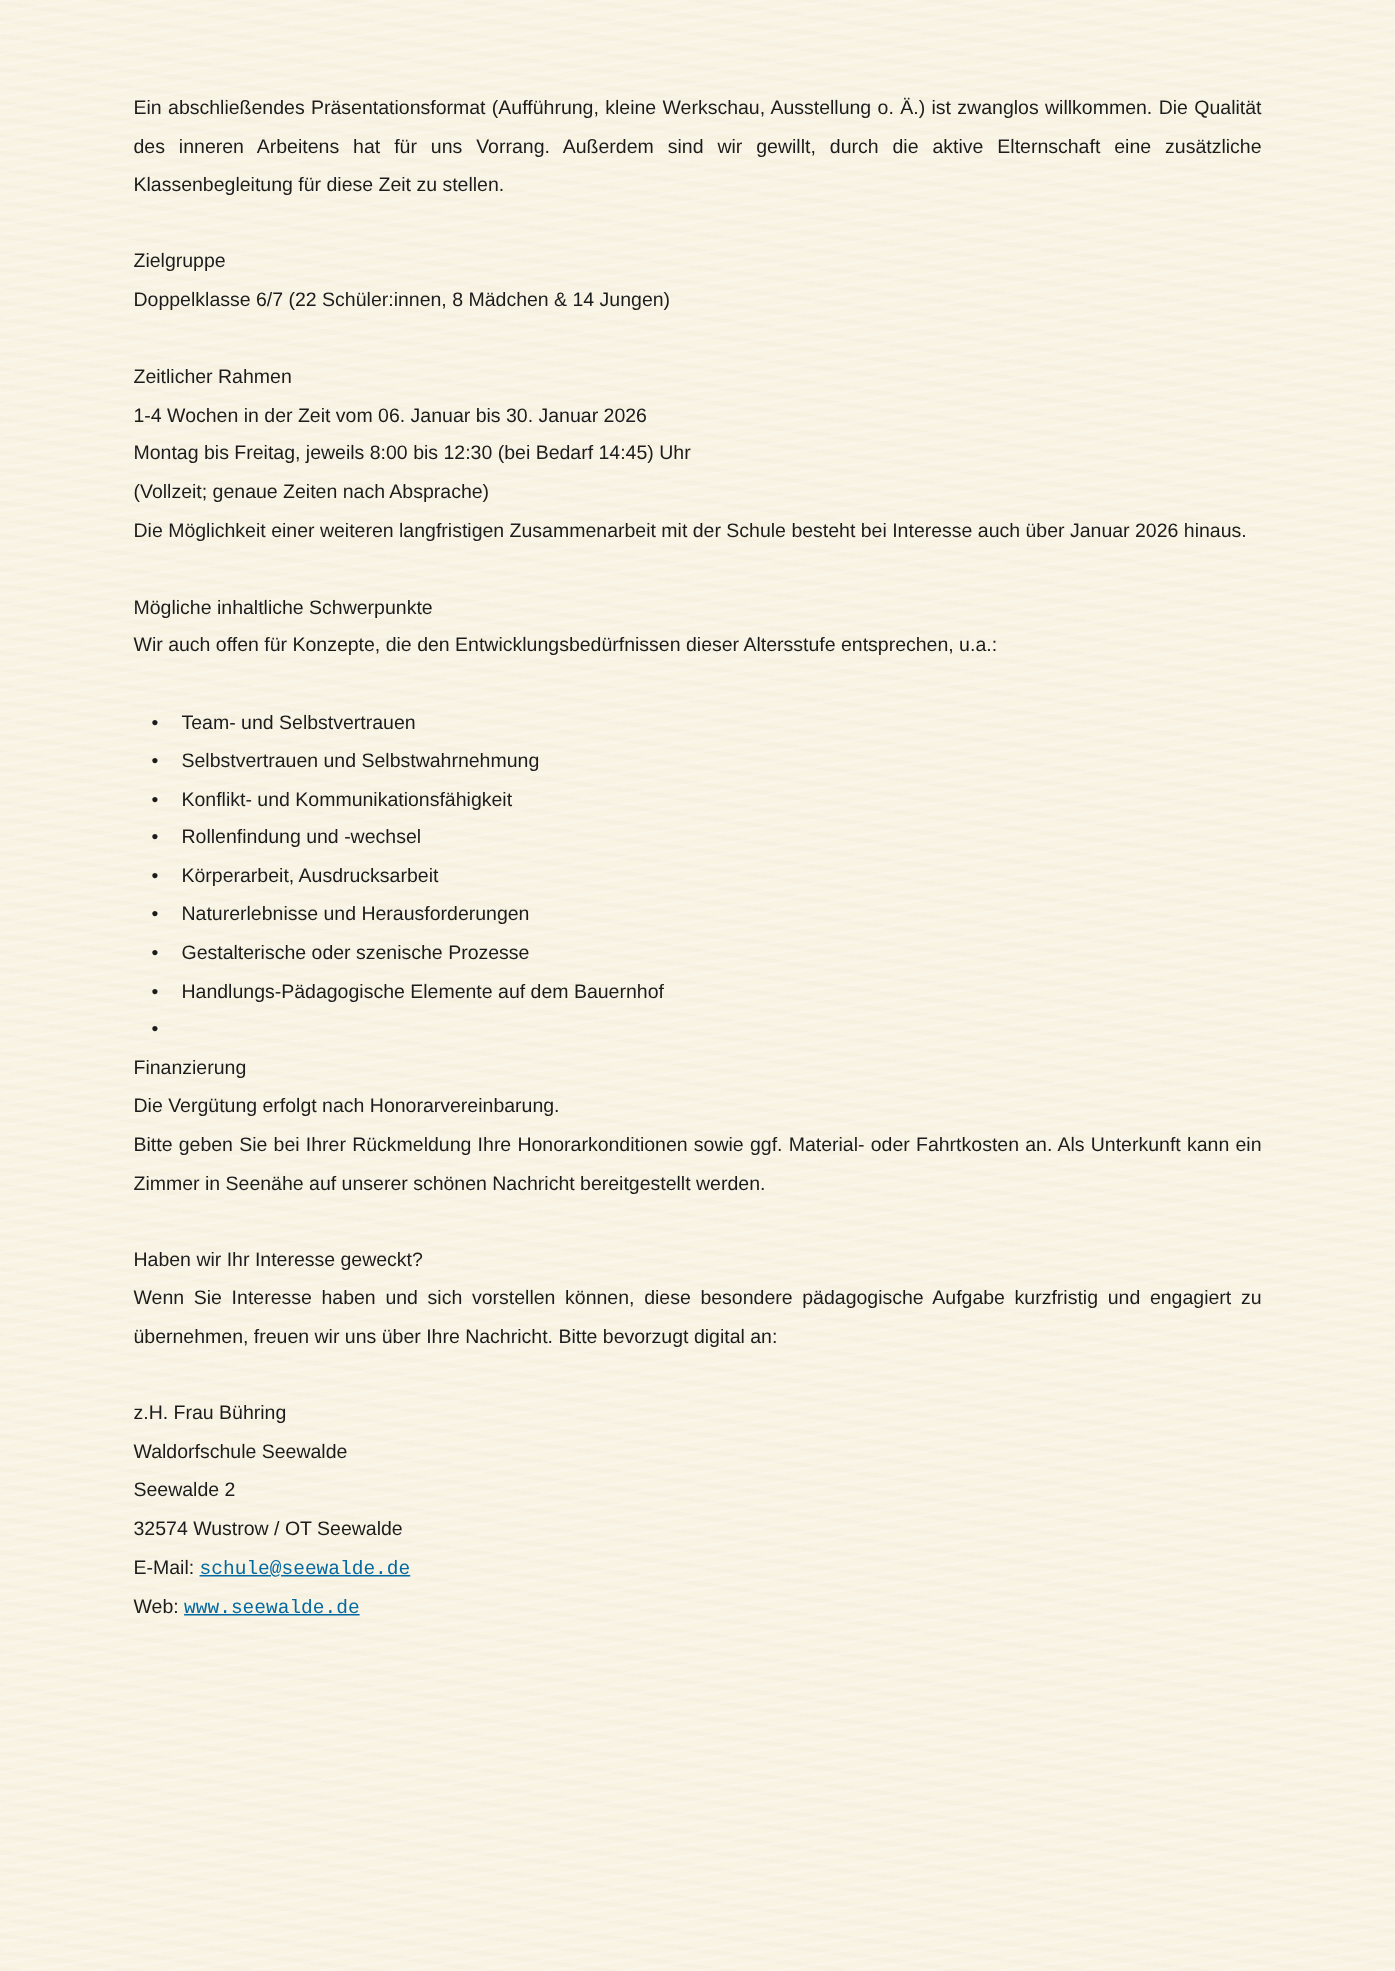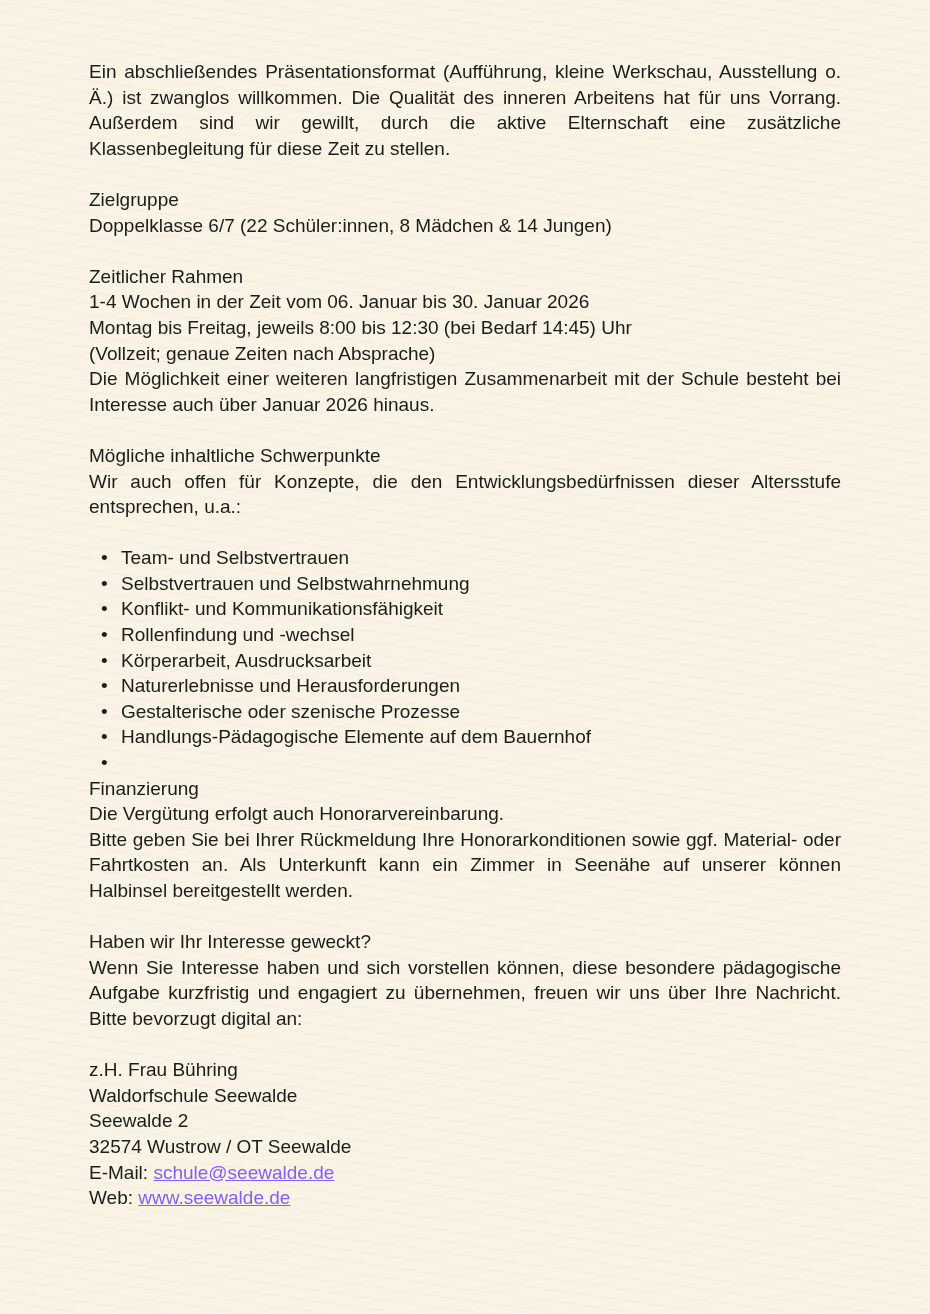--- a/index.html
+++ b/index.html
@@ -12,21 +12,21 @@
       repeating-linear-gradient(172deg, rgba(255,255,255,0.18) 0px, rgba(255,255,255,0.18) 2px, rgba(0,0,0,0) 2px, rgba(0,0,0,0) 7px),
       repeating-linear-gradient(8deg, rgba(200,190,160,0.05) 0px, rgba(200,190,160,0.05) 3px, rgba(0,0,0,0) 3px, rgba(0,0,0,0) 11px);
     font-family: "Liberation Sans", "DejaVu Sans", sans-serif;
     color: #1c1c1c;
   }
   .page {
     position: absolute;
     left: 89px;
     top: 59px;
     width: 752px;
-    font-size: 19px;
+    font-size: 13px;
     line-height: 25.6px;
   }
   .para { margin: 0; }
   .justify { text-align: justify; }
   .heading { font-weight: normal; margin: 0; }
   .section { margin-top: 25.6px; }
   .line { display: block; }
   ul.items {
     margin: 25.6px 0 0 0;
     padding: 0 0 0 32px;
@@ -34,21 +34,21 @@
   }
   ul.items li {
     position: relative;
     line-height: 25.6px;
   }
   ul.items li .bullet {
     position: absolute;
     left: -20px;
     top: 0;
   }
-  a.link { color: #8b5cf6; text-decoration: underline; }
+  a.link { color: #0369a1; text-decoration: underline; font-family: Liberation Mono, monospace; }
 </style>
 </head>
 <body>
 
 <div class="page">
 
   <p class="para justify">Ein abschließendes Präsentationsformat (Aufführung, kleine Werkschau, Ausstellung o. Ä.) ist zwanglos willkommen. Die Qualität des inneren Arbeitens hat für uns Vorrang. Außerdem sind wir gewillt, durch die aktive Elternschaft eine zusätzliche Klassenbegleitung für diese Zeit zu stellen.</p>
 
   <div class="section">
     <p class="heading">Zielgruppe</p>
@@ -74,22 +74,22 @@
       <li><span class="bullet">•</span><span>Körperarbeit, Ausdrucksarbeit</span></li>
       <li><span class="bullet">•</span><span>Naturerlebnisse und Herausforderungen</span></li>
       <li><span class="bullet">•</span><span>Gestalterische oder szenische Prozesse</span></li>
       <li><span class="bullet">•</span><span>Handlungs-Pädagogische Elemente auf dem Bauernhof</span></li>
       <li><span class="bullet">•</span></li>
     </ul>
   </div>
 
   <div class="section">
     <p class="heading">Finanzierung</p>
-    <span class="line">Die Vergütung erfolgt auch Honorarvereinbarung.</span>
-    <p class="para justify">Bitte geben Sie bei Ihrer Rückmeldung Ihre Honorarkonditionen sowie ggf. Material- oder Fahrtkosten an. Als Unterkunft kann ein Zimmer in Seenähe auf unserer können Halbinsel bereitgestellt werden.</p>
+    <span class="line">Die Vergütung erfolgt nach Honorarvereinbarung.</span>
+    <p class="para justify">Bitte geben Sie bei Ihrer Rückmeldung Ihre Honorarkonditionen sowie ggf. Material- oder Fahrtkosten an. Als Unterkunft kann ein Zimmer in Seenähe auf unserer schönen Nachricht bereitgestellt werden.</p>
   </div>
 
   <div class="section">
     <p class="heading">Haben wir Ihr Interesse geweckt?</p>
     <p class="para justify">Wenn Sie Interesse haben und sich vorstellen können, diese besondere pädagogische Aufgabe kurzfristig und engagiert zu übernehmen, freuen wir uns über Ihre Nachricht. Bitte bevorzugt digital an:</p>
   </div>
 
   <div class="section">
     <span class="line">z.H. Frau Bühring</span>
     <span class="line">Waldorfschule Seewalde</span>

